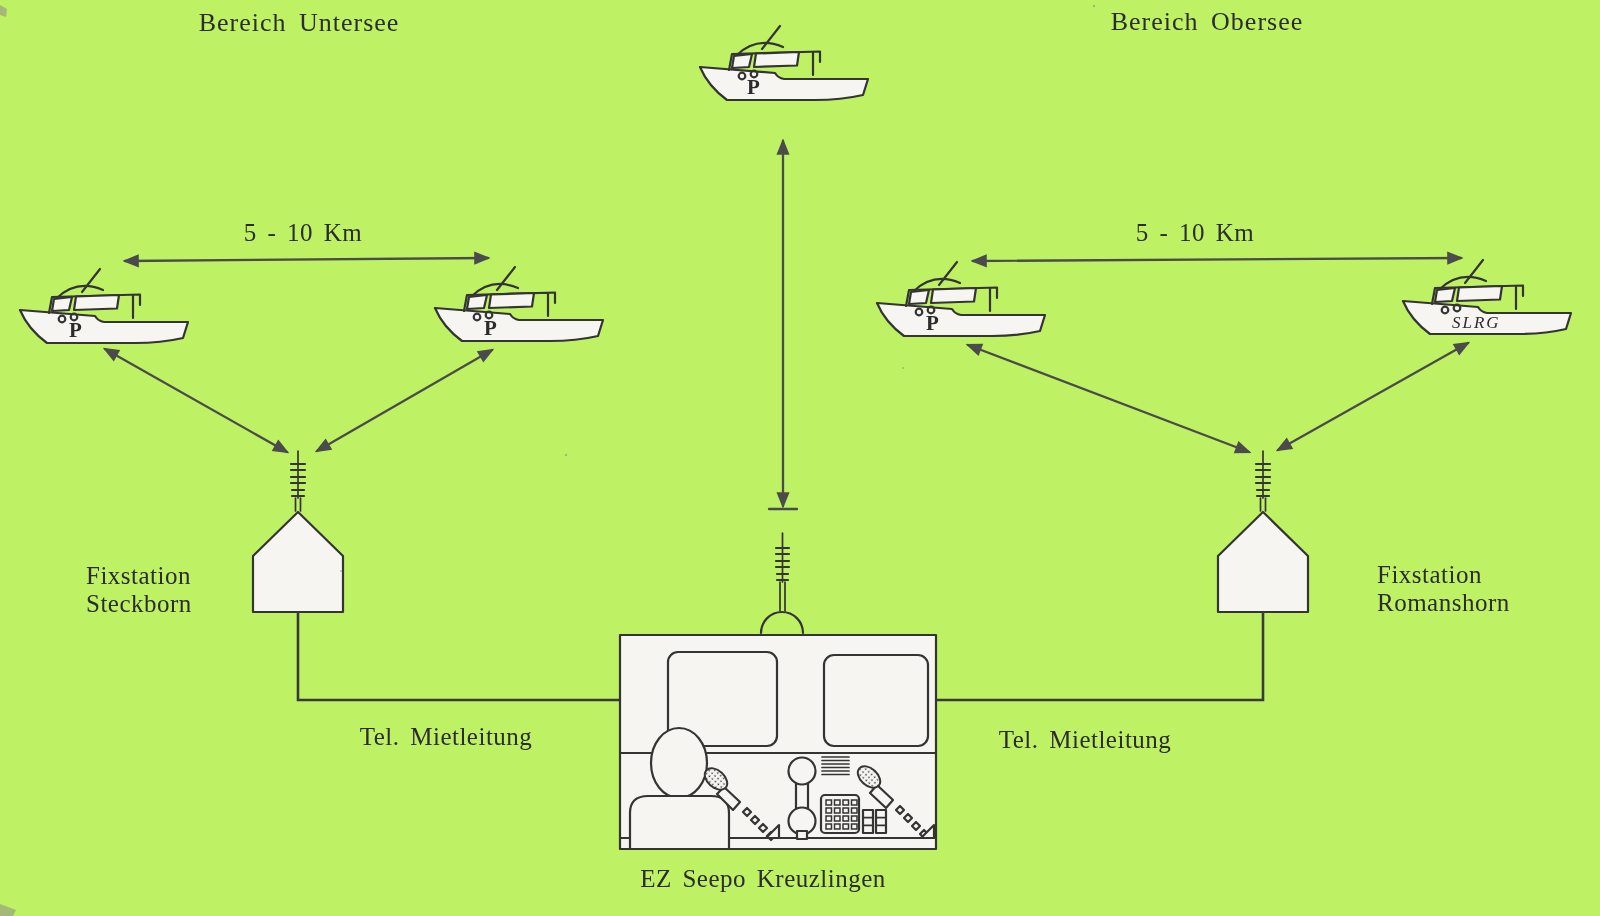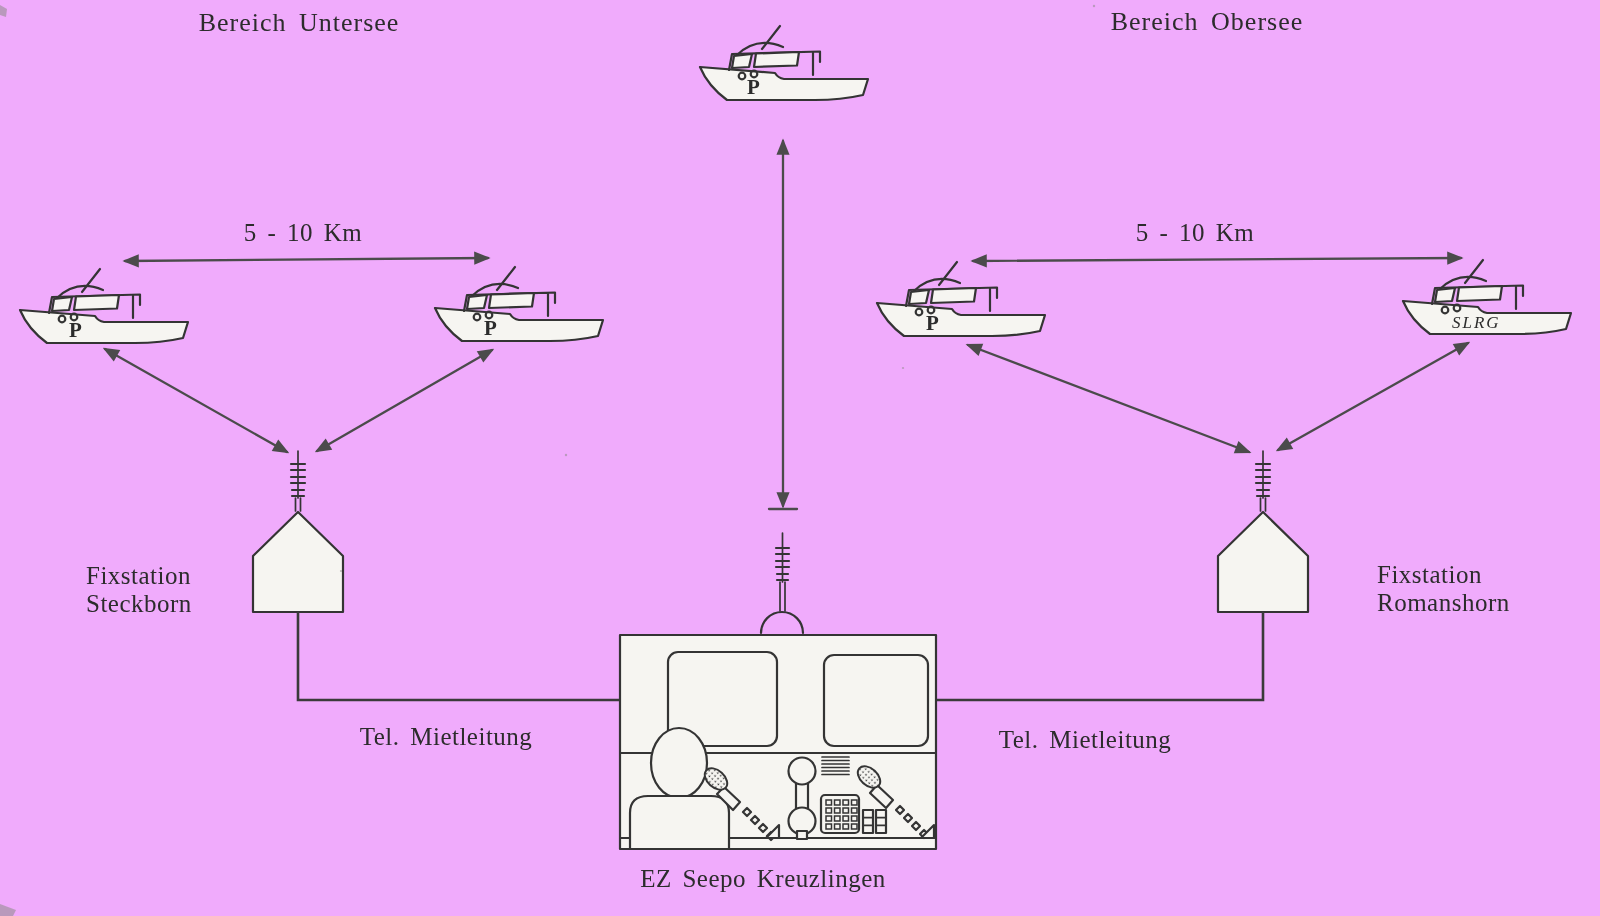--- a/index.html
+++ b/index.html
@@ -1,18 +1,18 @@
 <!DOCTYPE html>
 <html><head>
 <meta charset="utf-8">
 <style>
   html,body{margin:0;padding:0;background:#d8d6d2;}
   .page{
     position:relative;width:1600px;height:916px;margin:0 auto;
-    background:#f0abfc;overflow:hidden;
+    background:#bef264;overflow:hidden;
     font-family:"Liberation Serif","DejaVu Serif",serif;
   }
   svg{position:absolute;left:0;top:0;}
   .ink   {stroke:#343434;fill:none;stroke-width:2.2;stroke-linecap:round;stroke-linejoin:round;}
   .inkthin{stroke:#343434;fill:none;stroke-width:1.7;stroke-linecap:round;}
   .paperfill{fill:#f6f5f1;stroke:#343434;stroke-width:2.2;stroke-linejoin:round;stroke-linecap:round;}
   .arrowln{stroke:#4b4b4b;fill:none;stroke-width:2.3;stroke-linecap:round;}
   .leased{stroke:#3a3a3a;fill:none;stroke-width:2.6;stroke-linecap:square;stroke-linejoin:miter;}
   text{fill:#2c2c2c;}
   .lbl{font-size:26px;letter-spacing:1px;word-spacing:5px;}

